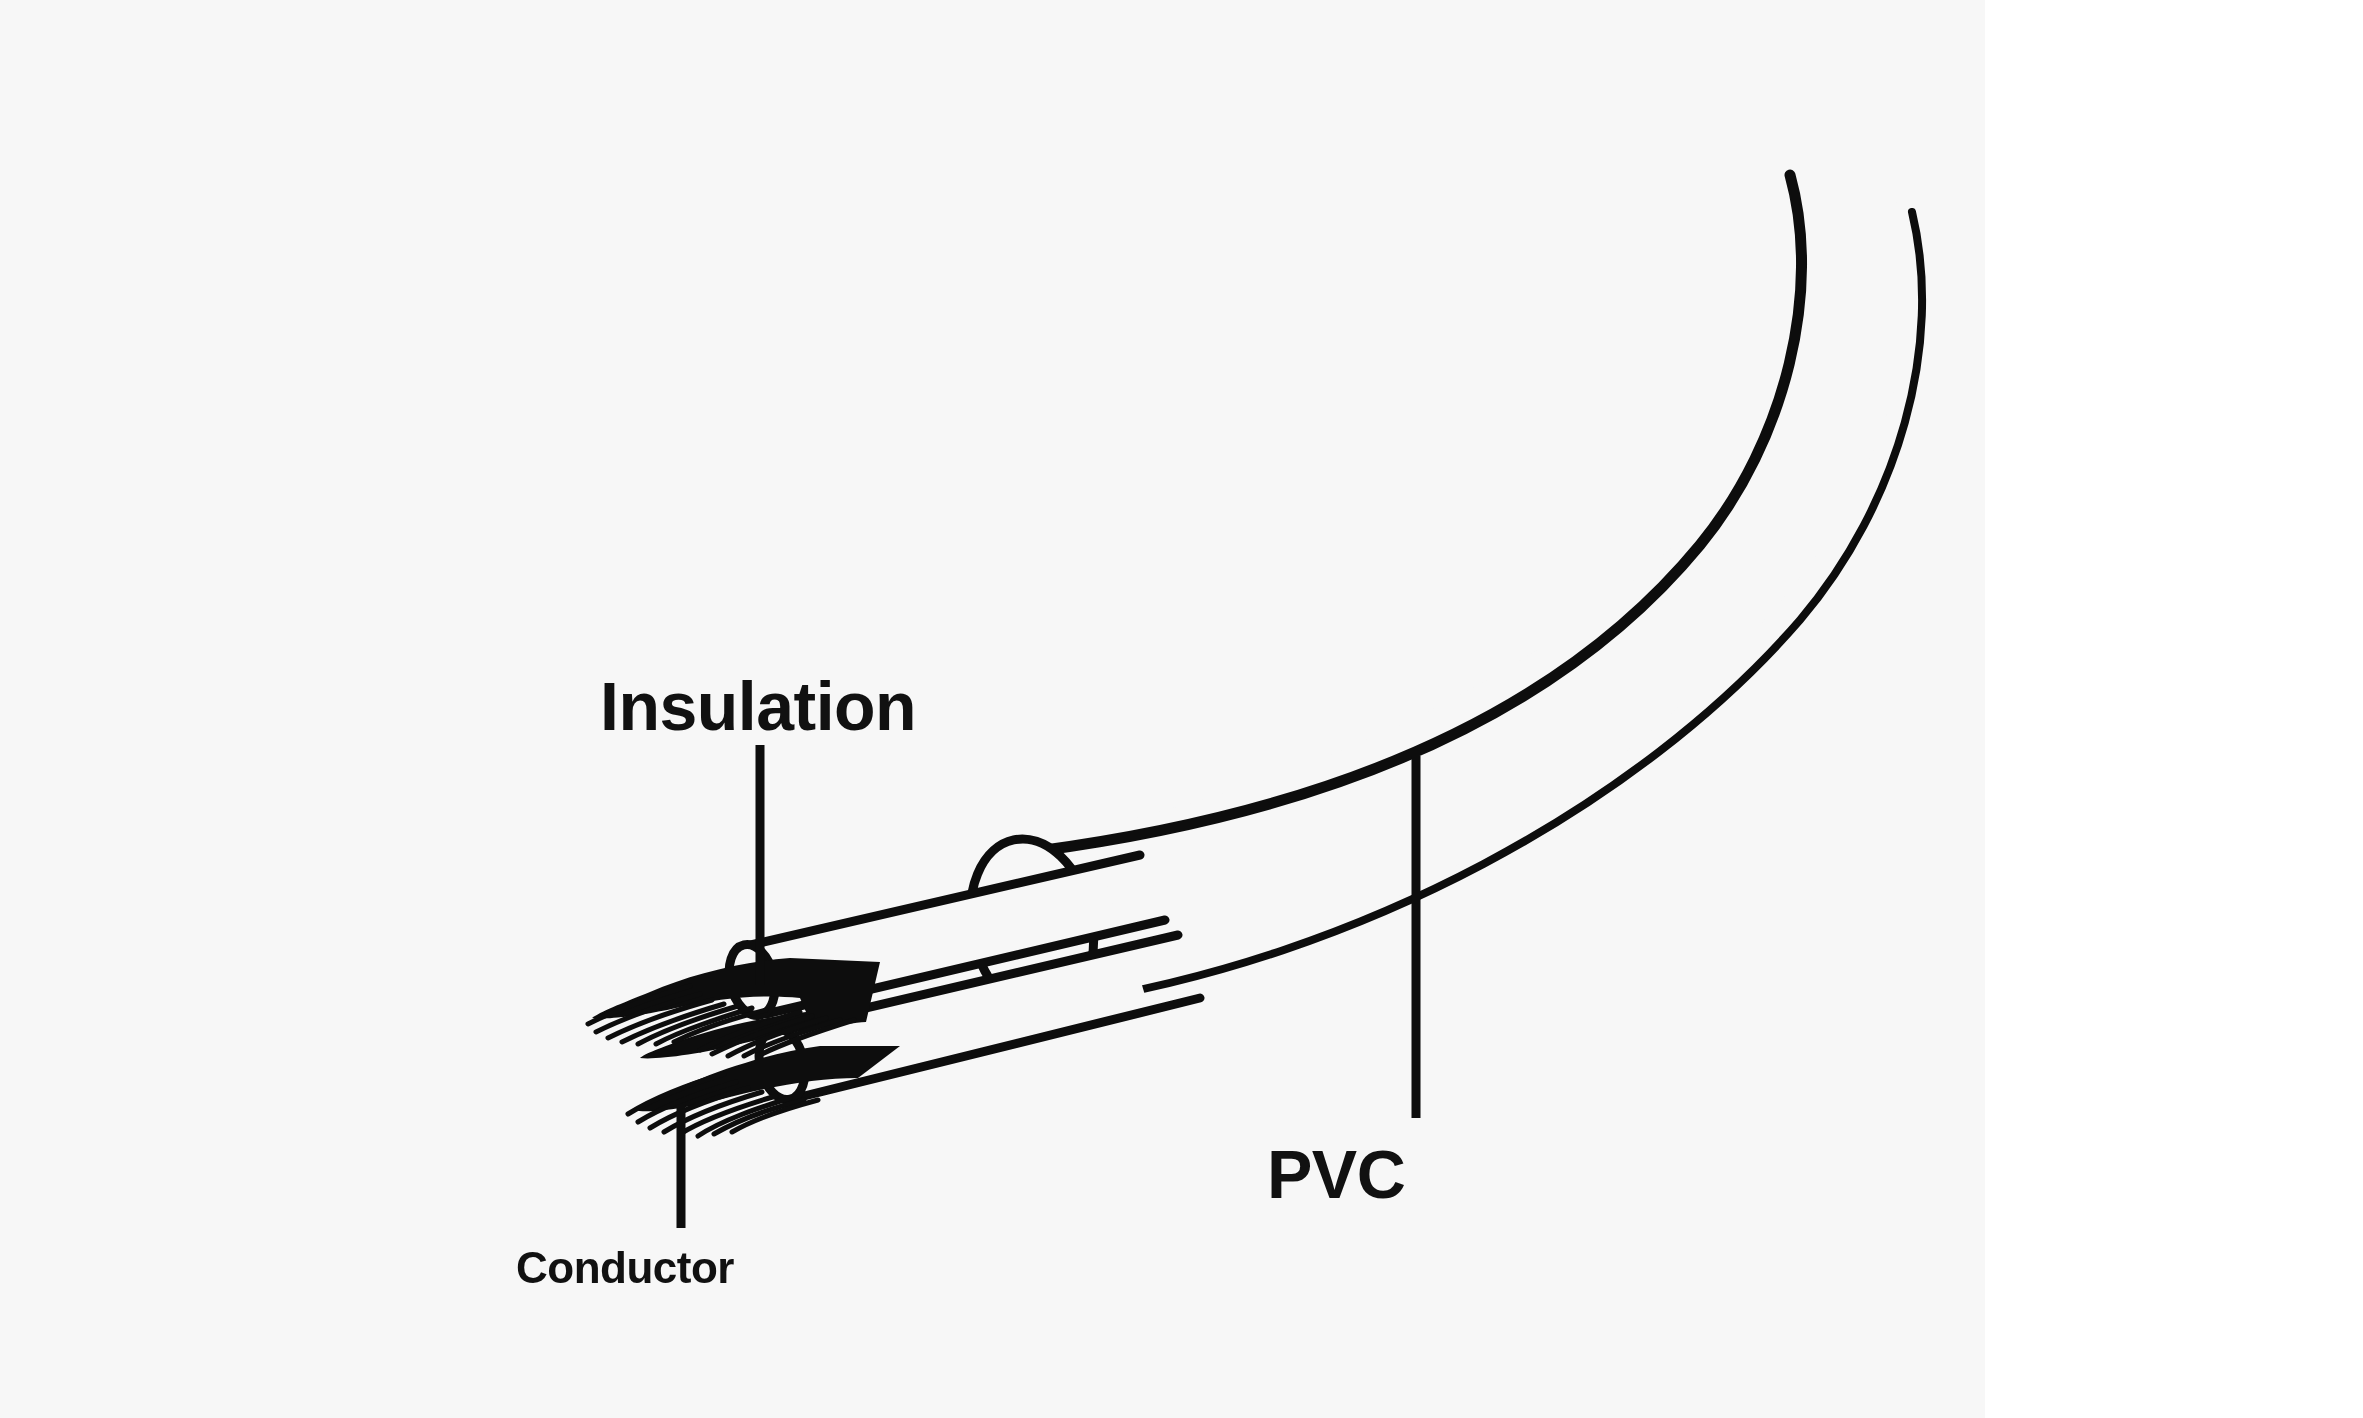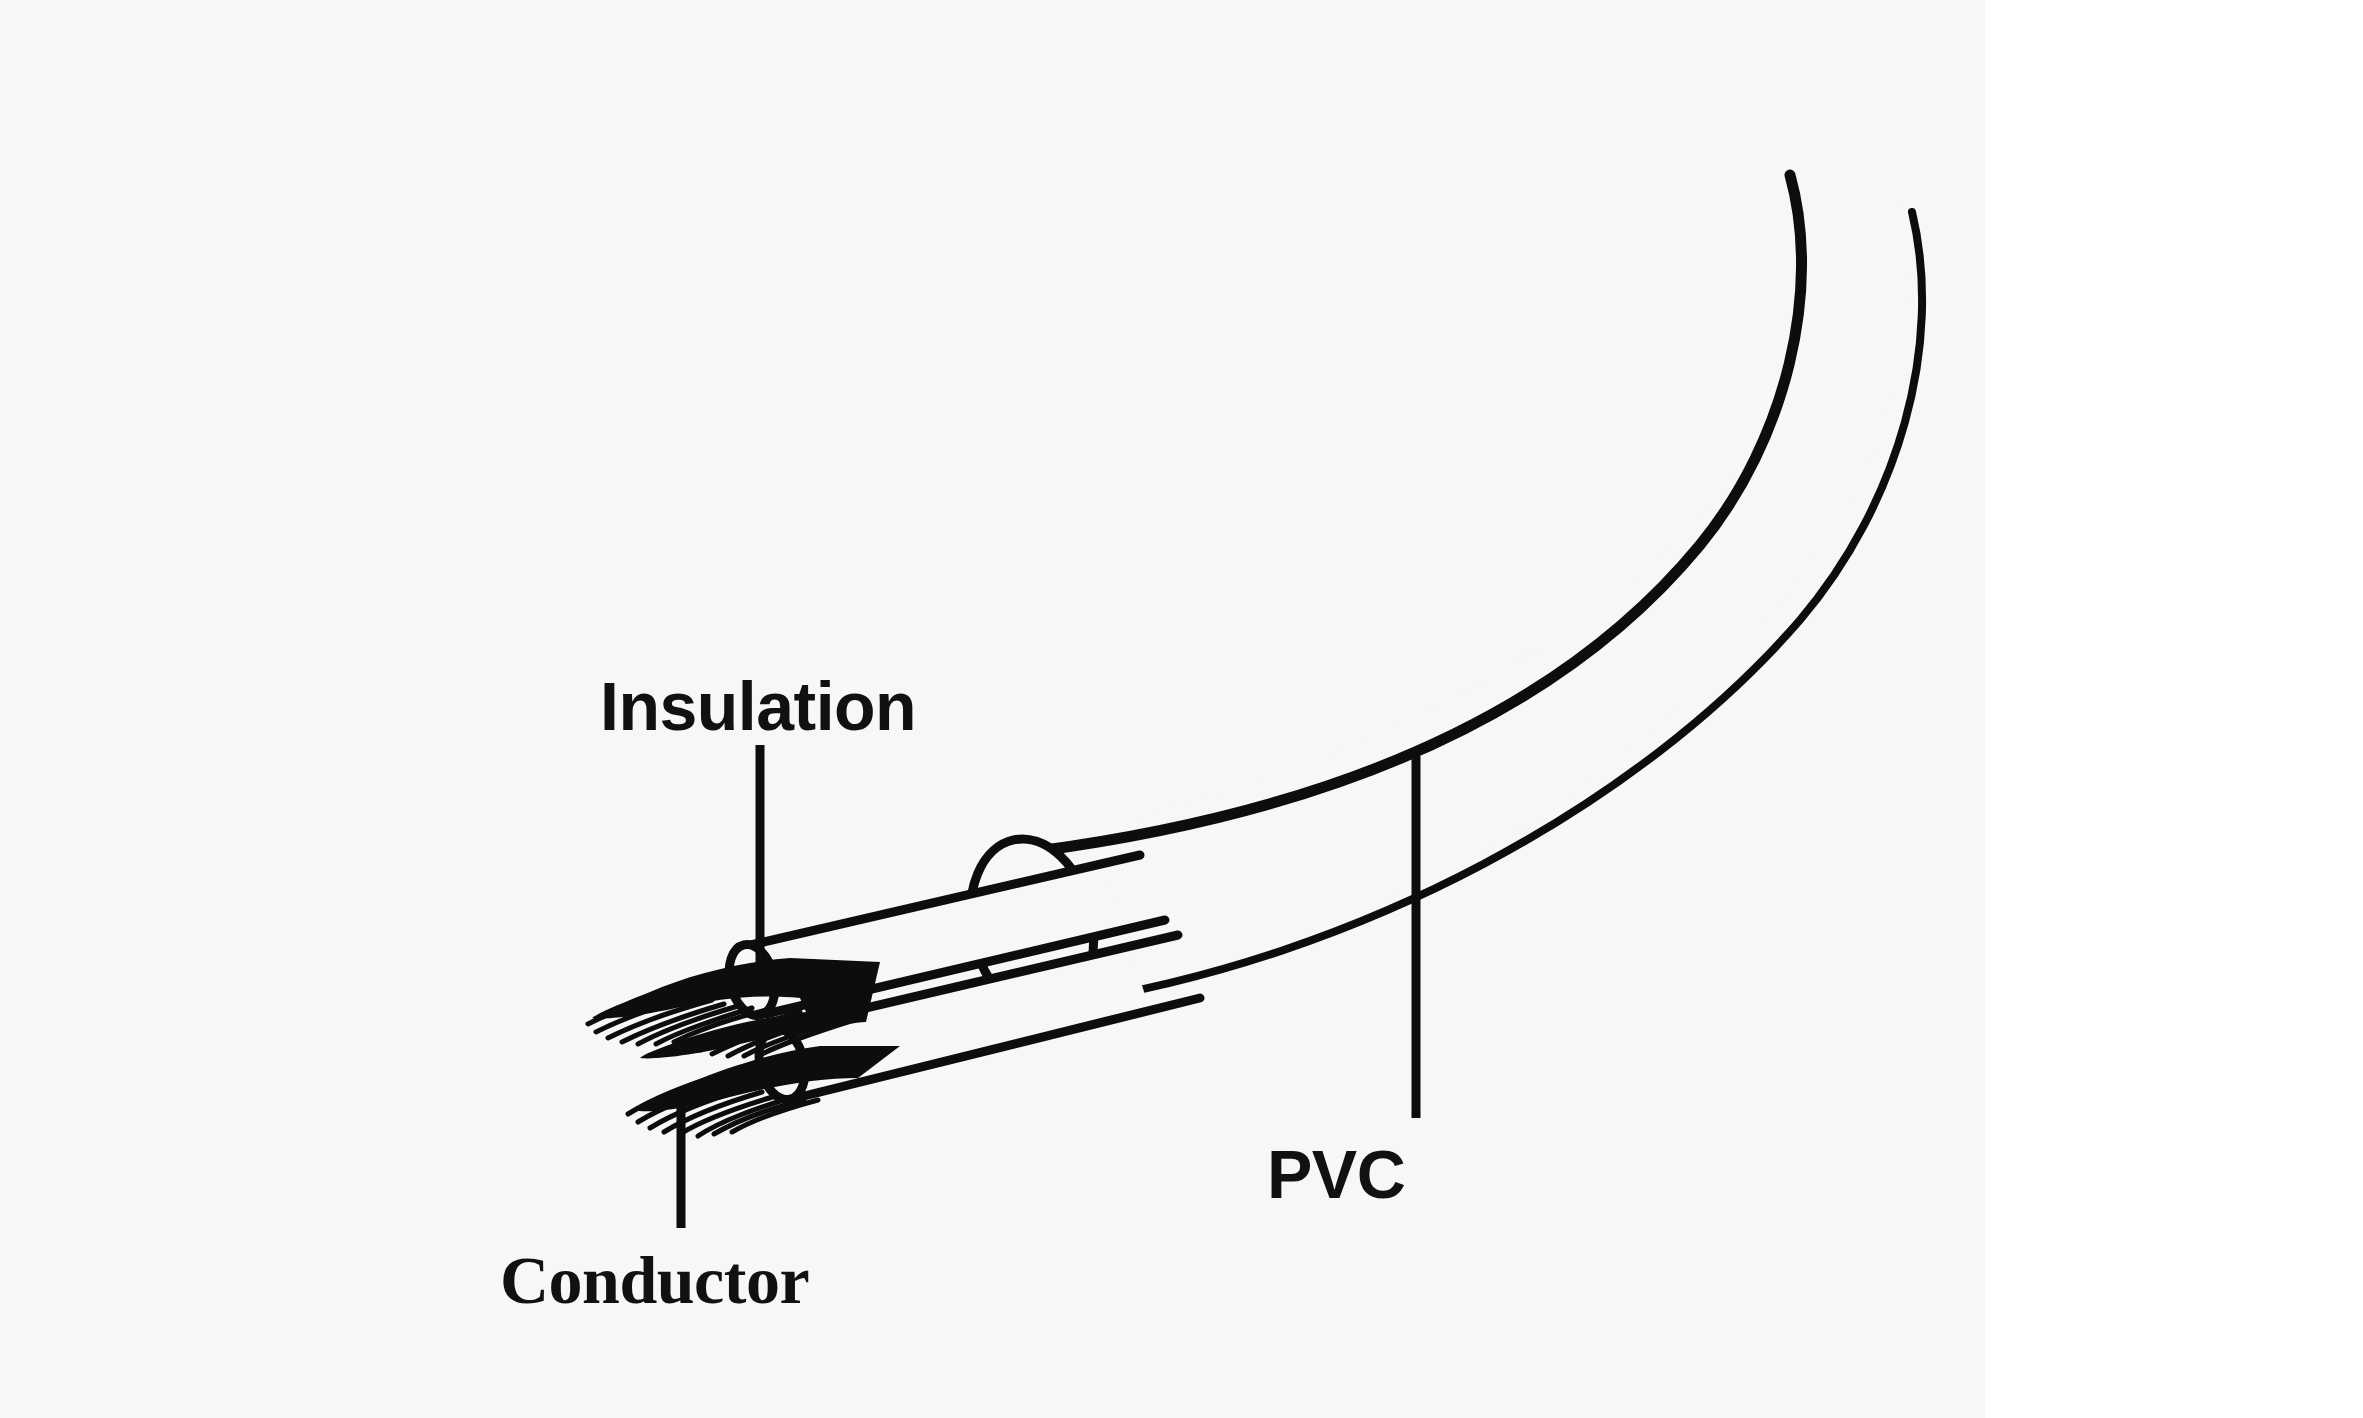--- a/index.html
+++ b/index.html
@@ -27,21 +27,21 @@
   .lbl {
     position: absolute;
     color: #111111;
     font-family: "Liberation Sans", sans-serif;
     font-weight: 700;
     white-space: nowrap;
     letter-spacing: -0.5px;
     line-height: 1;
   }
   #label-insulation { left: 600px;  top: 672px;  font-size: 68px; }
-  #label-conductor  { left: 500px;  top: 1246px; font-size: 68px; font-family: Liberation Serif, serif; }
+  #label-conductor  { left: 516px;  top: 1246px; font-size: 44px; }
   #label-pvc        { left: 1267px; top: 1140px; font-size: 68px; }
 </style>
 </head>
 <body>
 
 <div id="stage">
 
   <svg id="diagram" viewBox="0 0 2363 1418">
     <defs>
 

